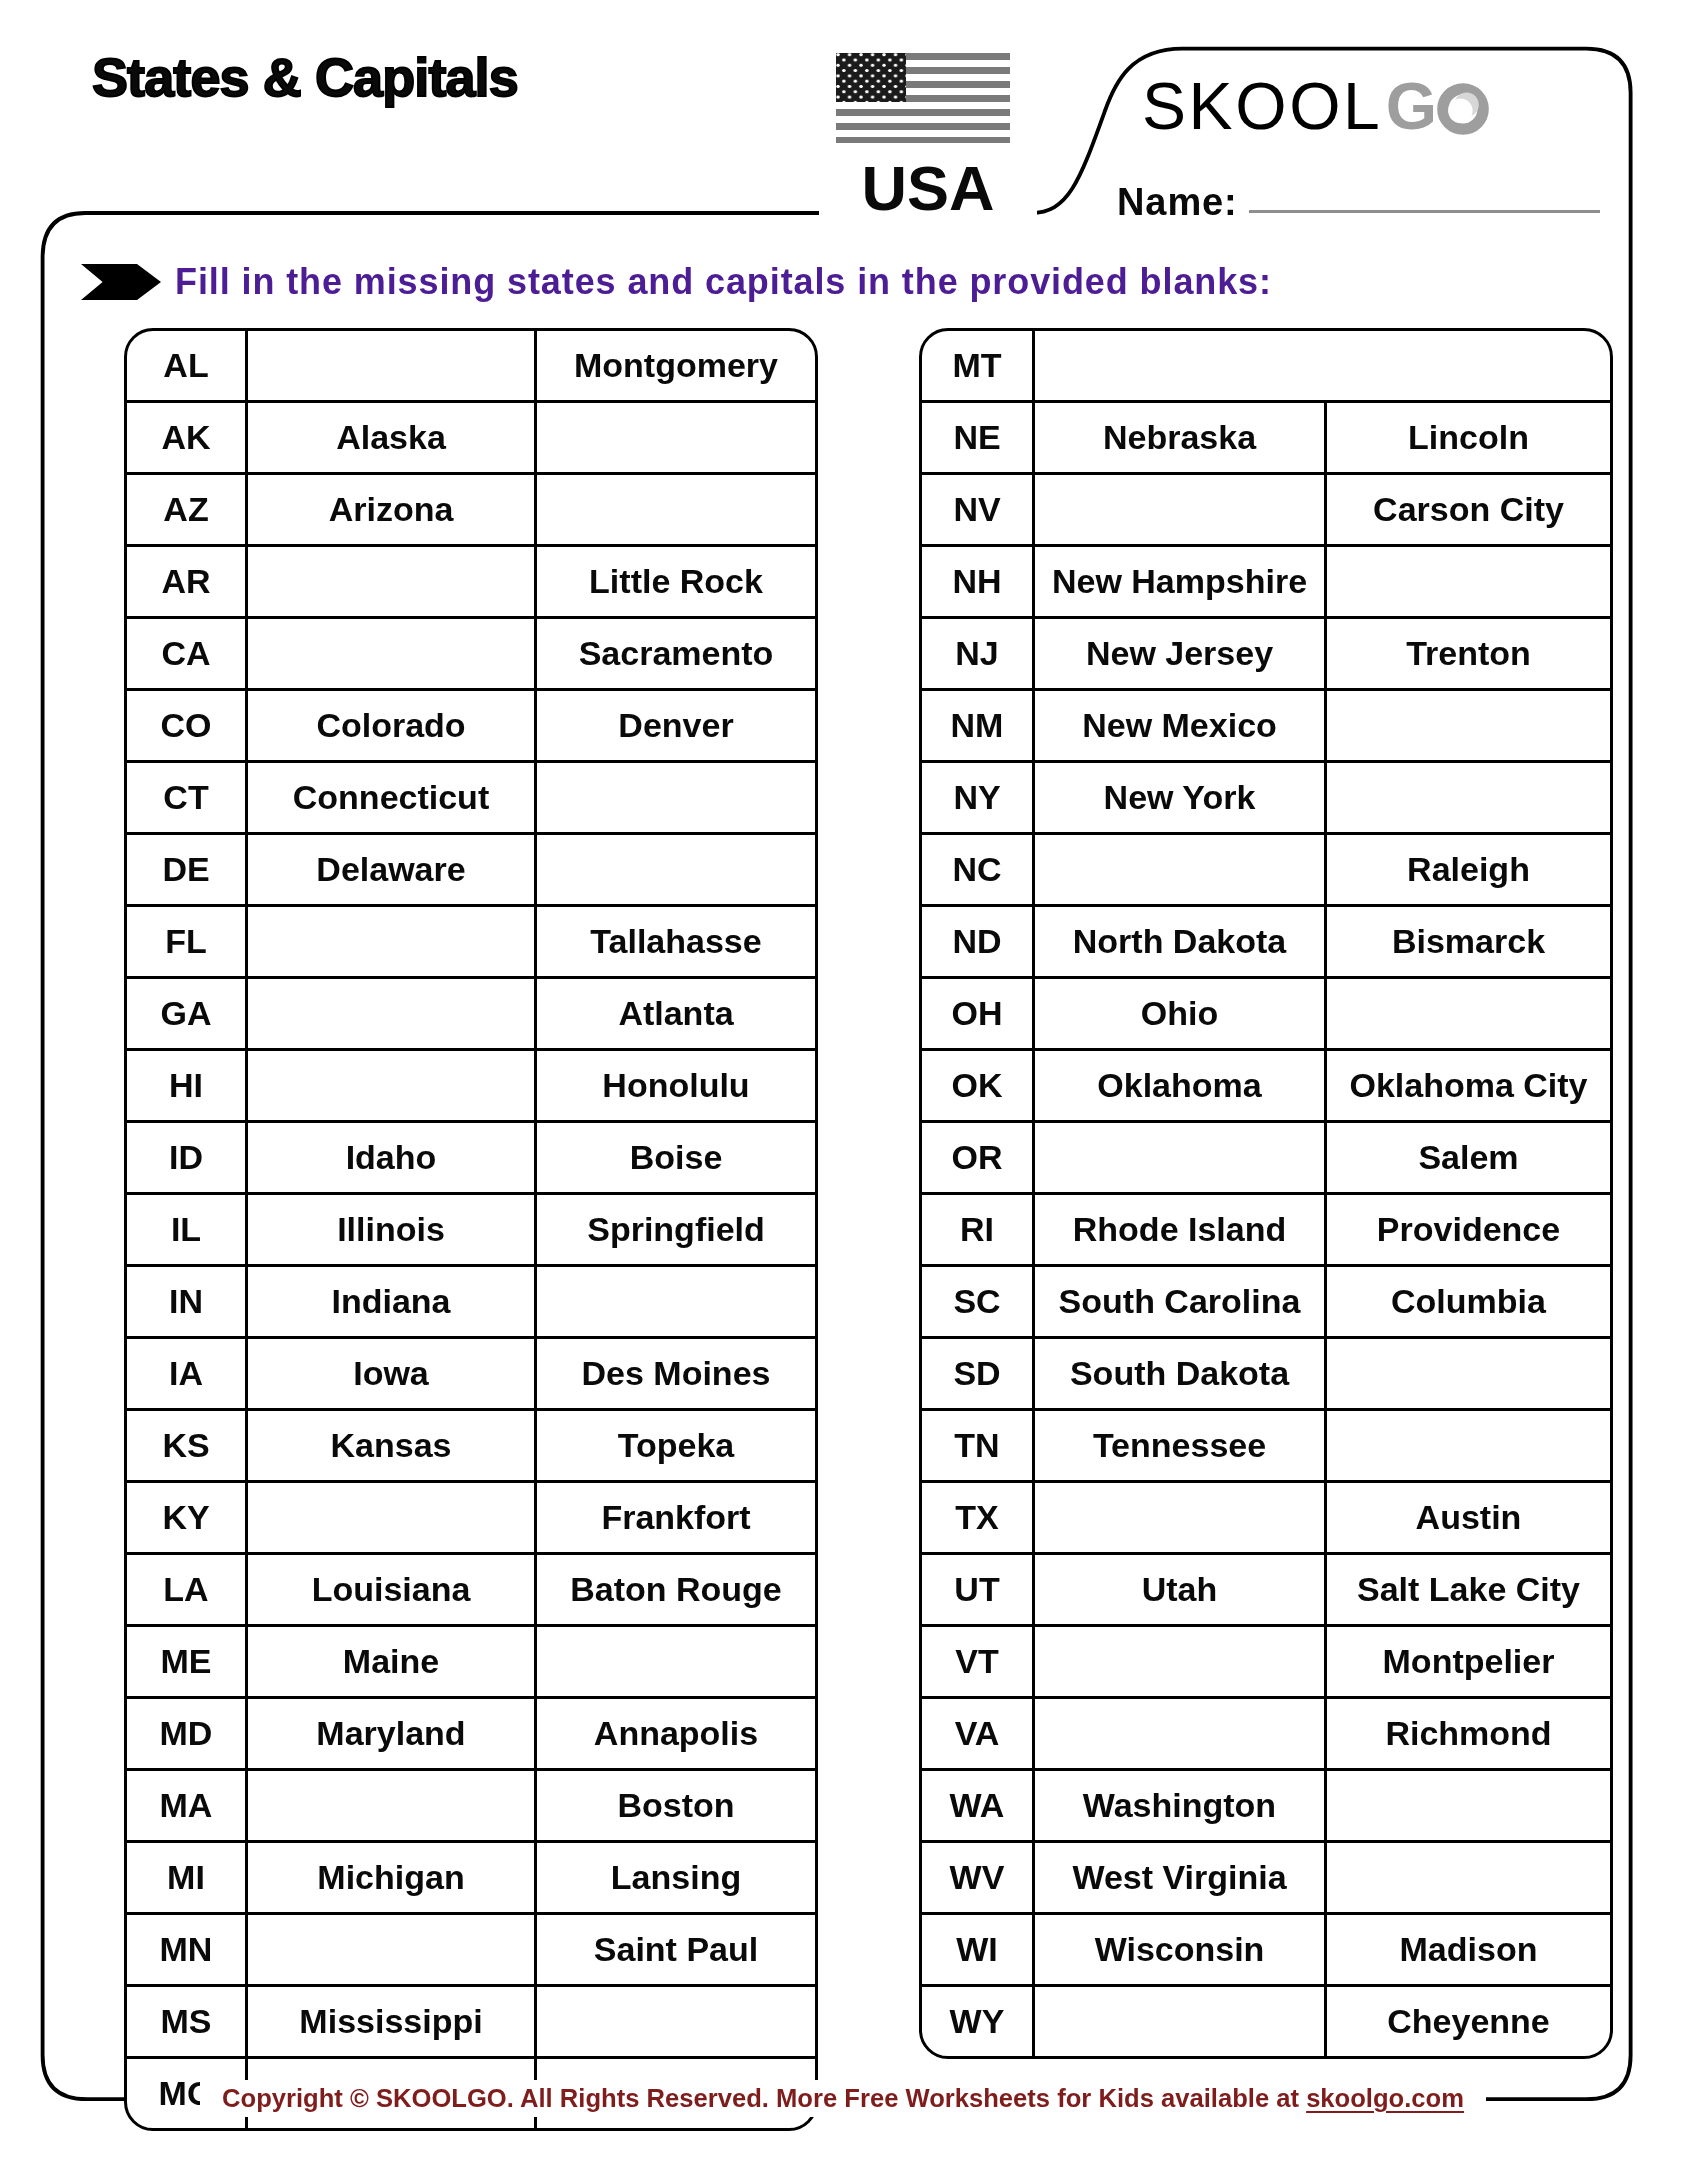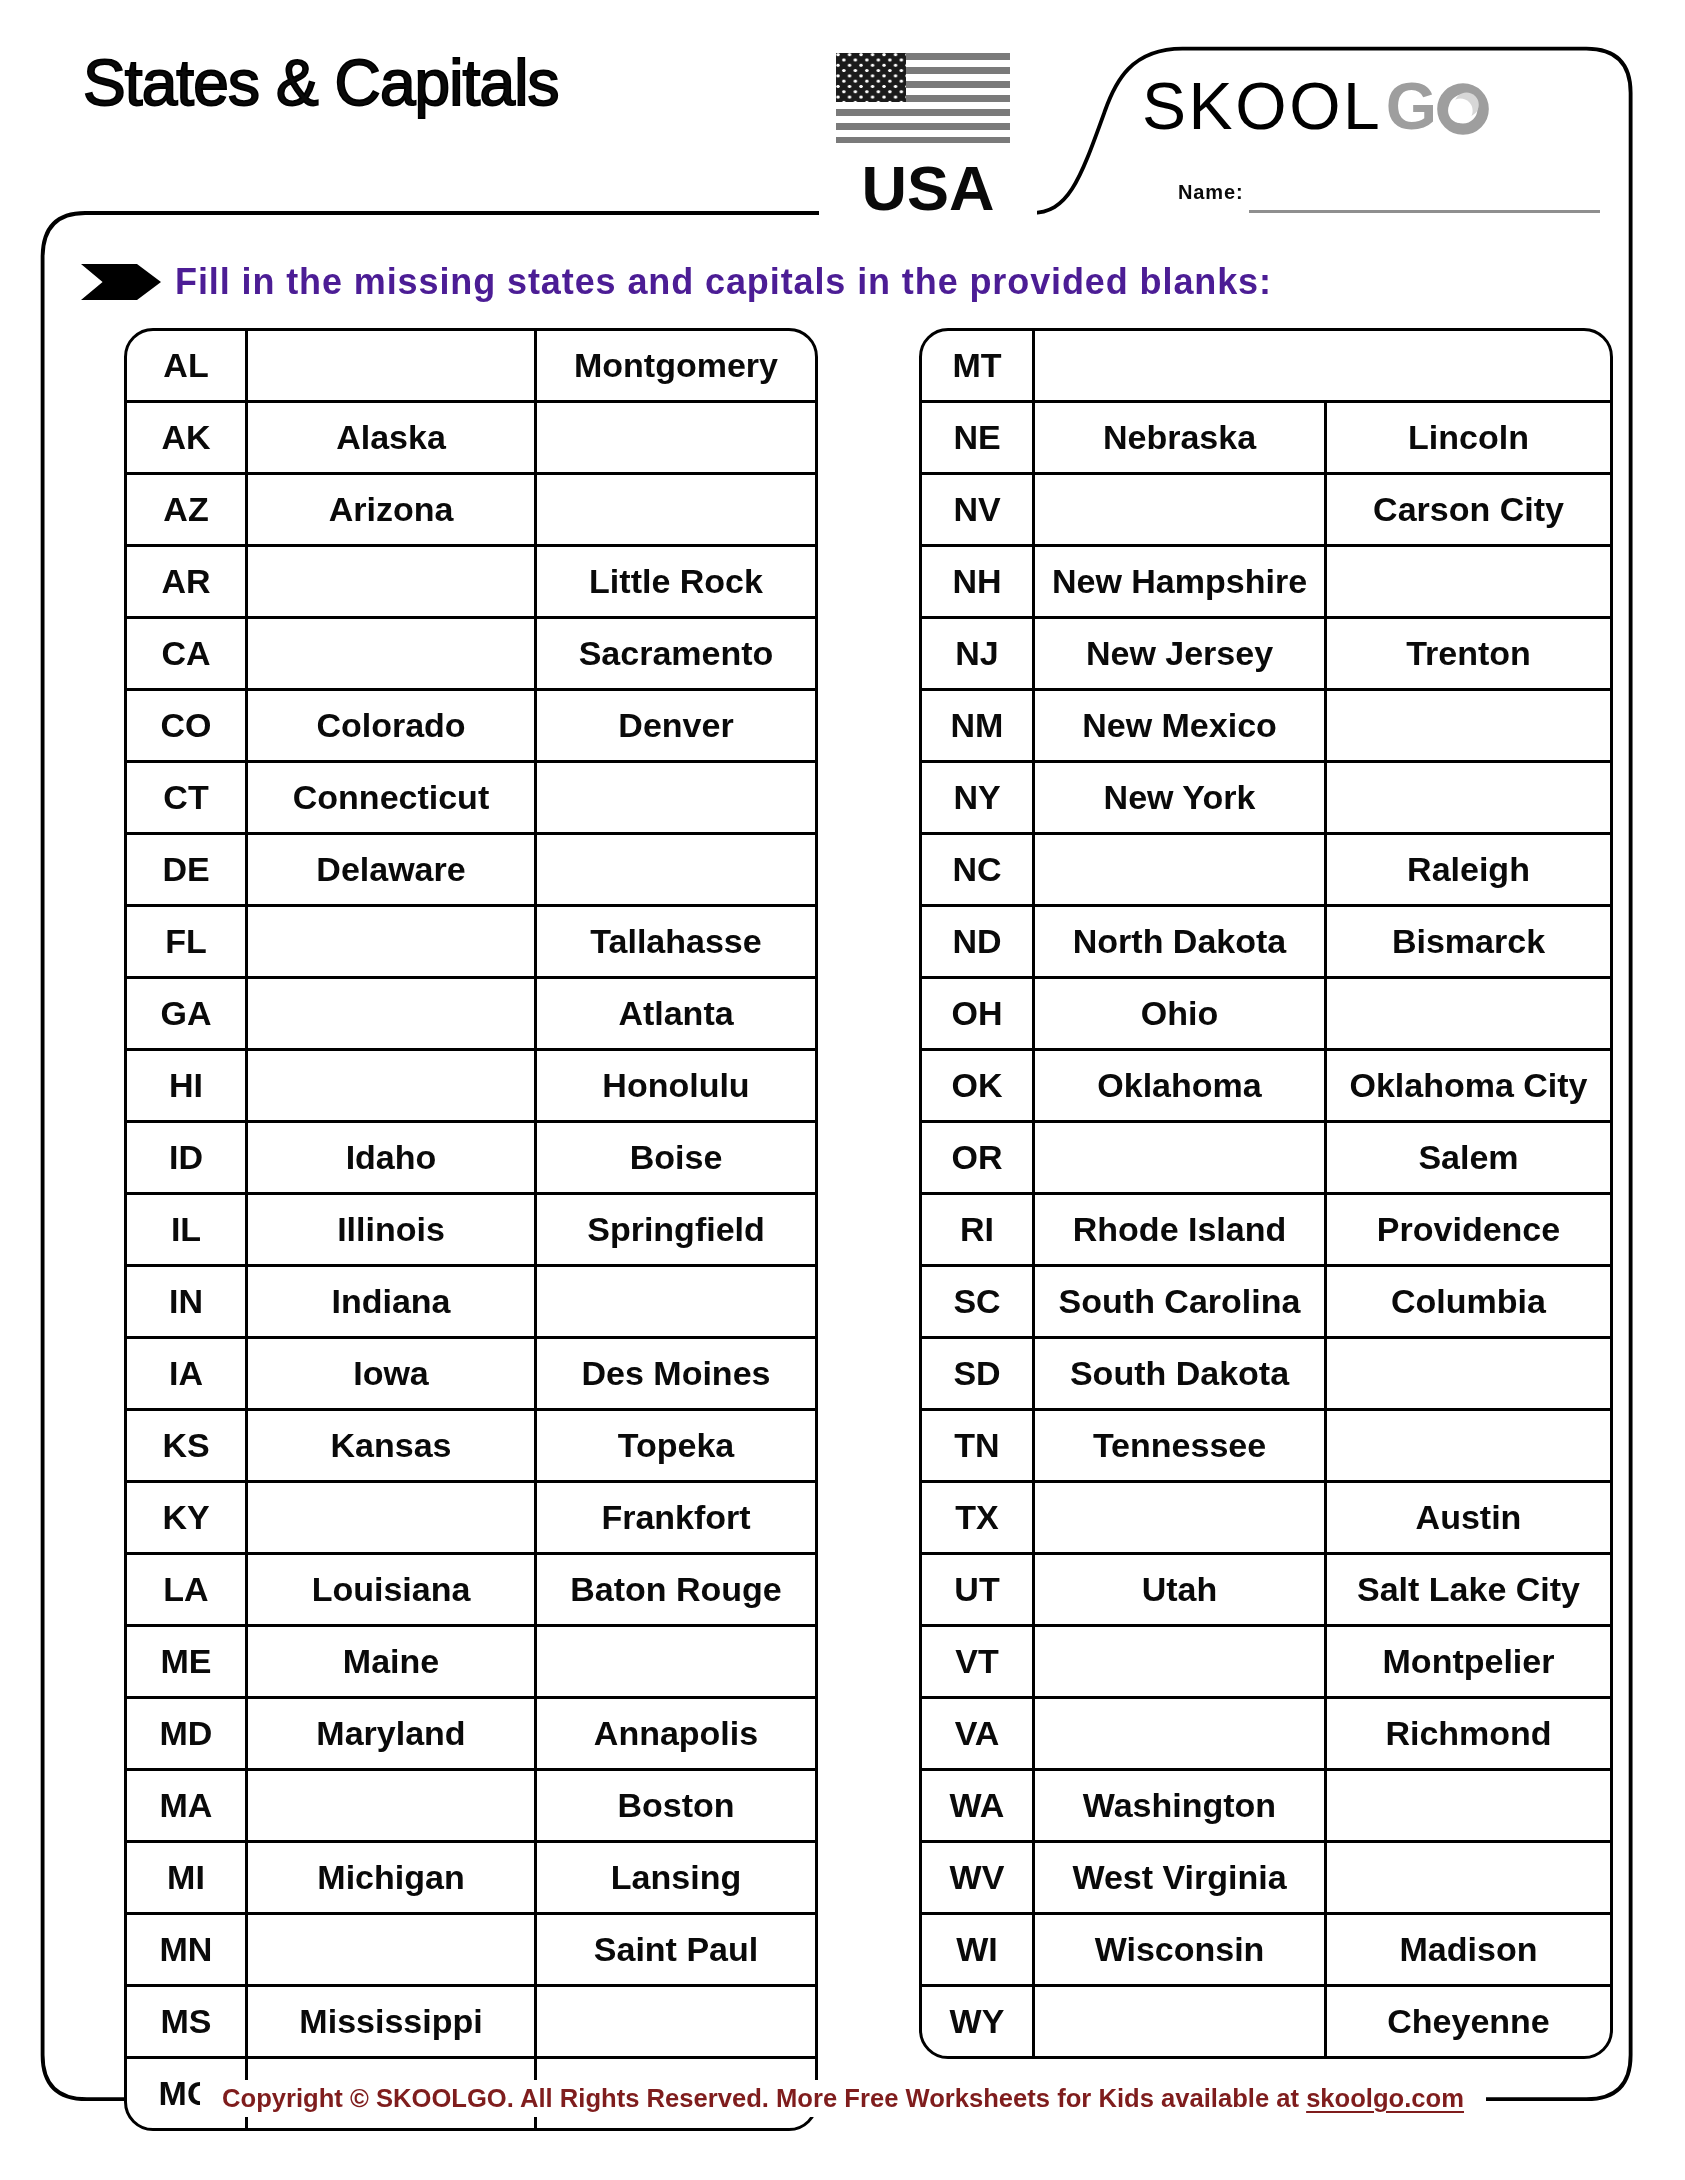--- a/index.html
+++ b/index.html
@@ -1,21 +1,21 @@
 <!DOCTYPE html>
 <html style="--flag-stripe: #7a7a7a; --flag-canton: #1b1b1b; --logo-gray: #9e9e9e; --underline-gray: #8f8f8f; --ink: #0a0a0a;font-size:13.6px"><head>
 <meta charset="utf-8">
 <style>
   html,body{margin:0;padding:0;background:#fff;}
   #page{position:relative;width:1686px;height:2181px;background:#fff;overflow:hidden;
         font-family:"Liberation Sans",sans-serif;color:#0a0a0a;}
   .abs{position:absolute;}
 
   
-  #title{left:83px;top:46px;font-size:64px;font-weight:400;letter-spacing:-0.9px;
+  #title{left:92px;top:46px;font-size:54px;font-weight:700;letter-spacing:-0.9px;
          -webkit-text-stroke:1.9px #000;}
   #flag{left:836px;top:53px;width:174px;height:90px;}
   #flag .stripes{position:absolute;inset:0;
       background:repeating-linear-gradient(to bottom,var(--flag-stripe,#7a7a7a) 0 7px,#fff 7px 14px);}
   #flag .canton{position:absolute;left:0;top:0;width:70px;height:49px;
       background-color:var(--flag-canton,#1b1b1b);
       background-image:radial-gradient(circle,#fff 1.4px,transparent 1.9px),
                        radial-gradient(circle,#fff 1.4px,transparent 1.9px);
       background-size:11.5px 10.6px,11.5px 10.6px;
       background-position:2.1px 1.7px,7.8px 7px;}
@@ -23,21 +23,21 @@
        background:#fff;z-index:3;padding-bottom:6.8px;}
 
   
   #frame{left:0;top:0;z-index:0;}
 
   
   #logo{left:1142px;top:65px;height:82px;display:flex;align-items:center;z-index:3;text-align:right;}
   #logo .skool{font-size:66px;font-weight:400;letter-spacing:2.6px;color:#000;}
   #logo .g{font-size:66px;font-weight:700;color:var(--logo-gray,#9e9e9e);margin-left:3.4px;}
   #logo .o-icon{margin-left:-1.7px;margin-top:6.8px;}
-  #name-label{left:1178px;top:181px;font-size:20px;font-weight:700;letter-spacing:0.9px;z-index:3;}
+  #name-label{left:1117px;top:181px;font-size:38px;font-weight:700;letter-spacing:0.9px;z-index:3;}
   #name-line{left:1249px;top:210px;width:351px;height:2.6px;background:var(--underline-gray,#8f8f8f);z-index:2;}
 
   
   #arrow{left:81px;top:264px;width:80px;height:36px;background:#000;
          clip-path:polygon(0 0,70% 0,100% 50%,70% 100%,0 100%,27% 50%);}
   #instruction{left:175px;top:261px;font-size:36px;font-weight:700;letter-spacing:0.9px;color:#4c1d95;}
 
   
   .table{position:absolute;top:328px;border:3.4px solid #000;border-radius:29px;overflow:hidden;
          background:#fff;z-index:1;}

